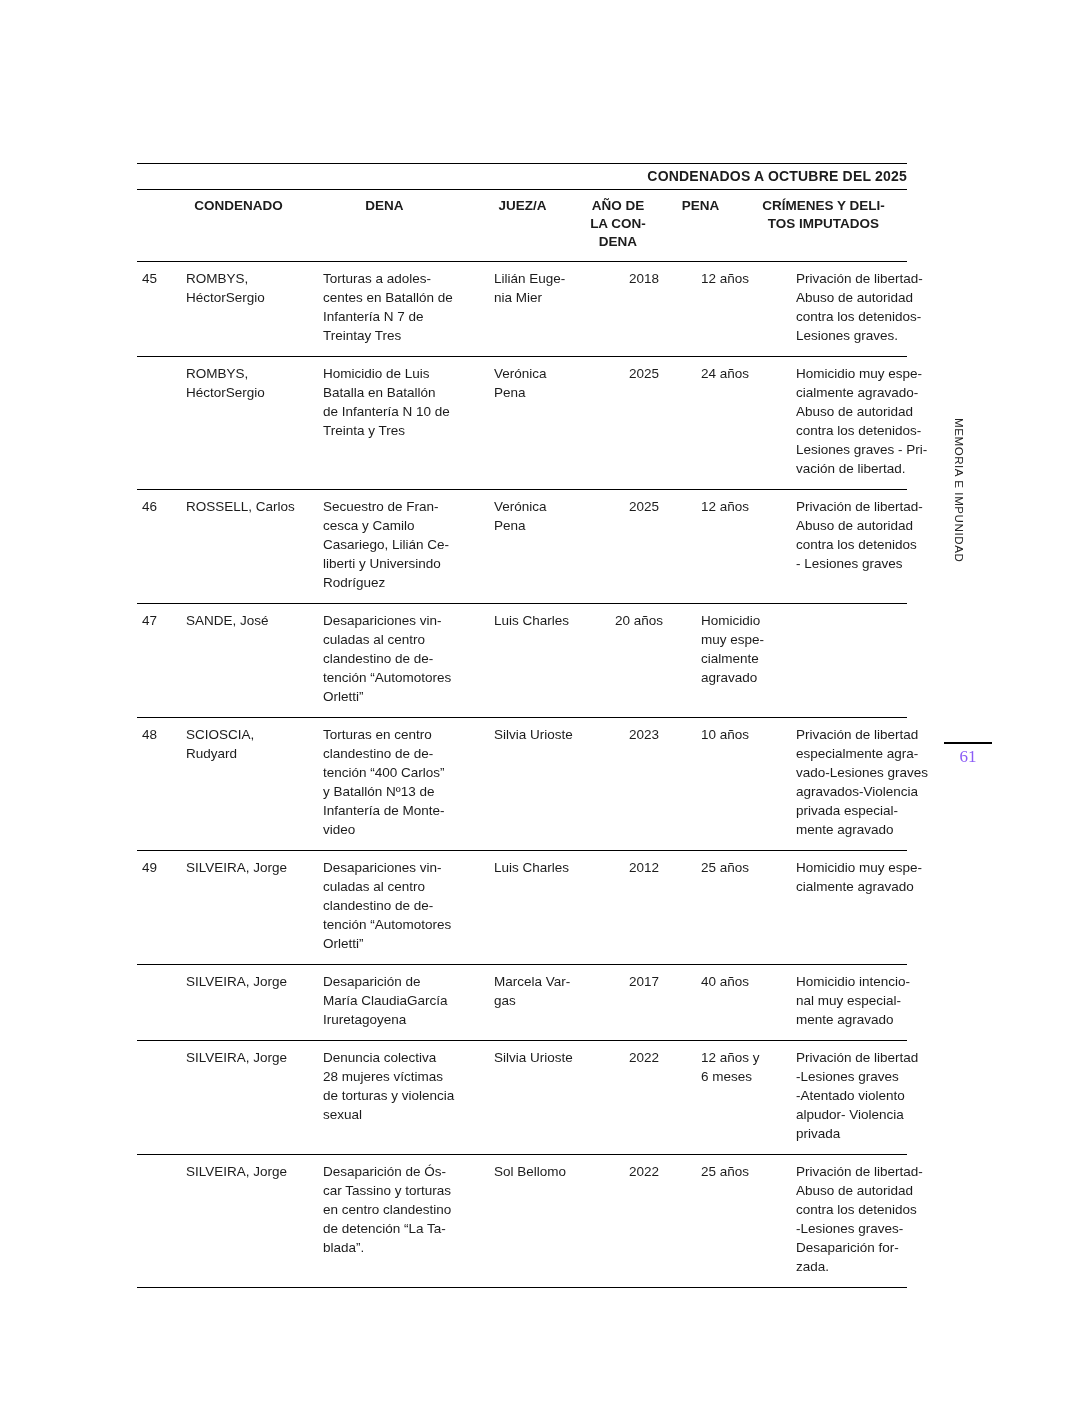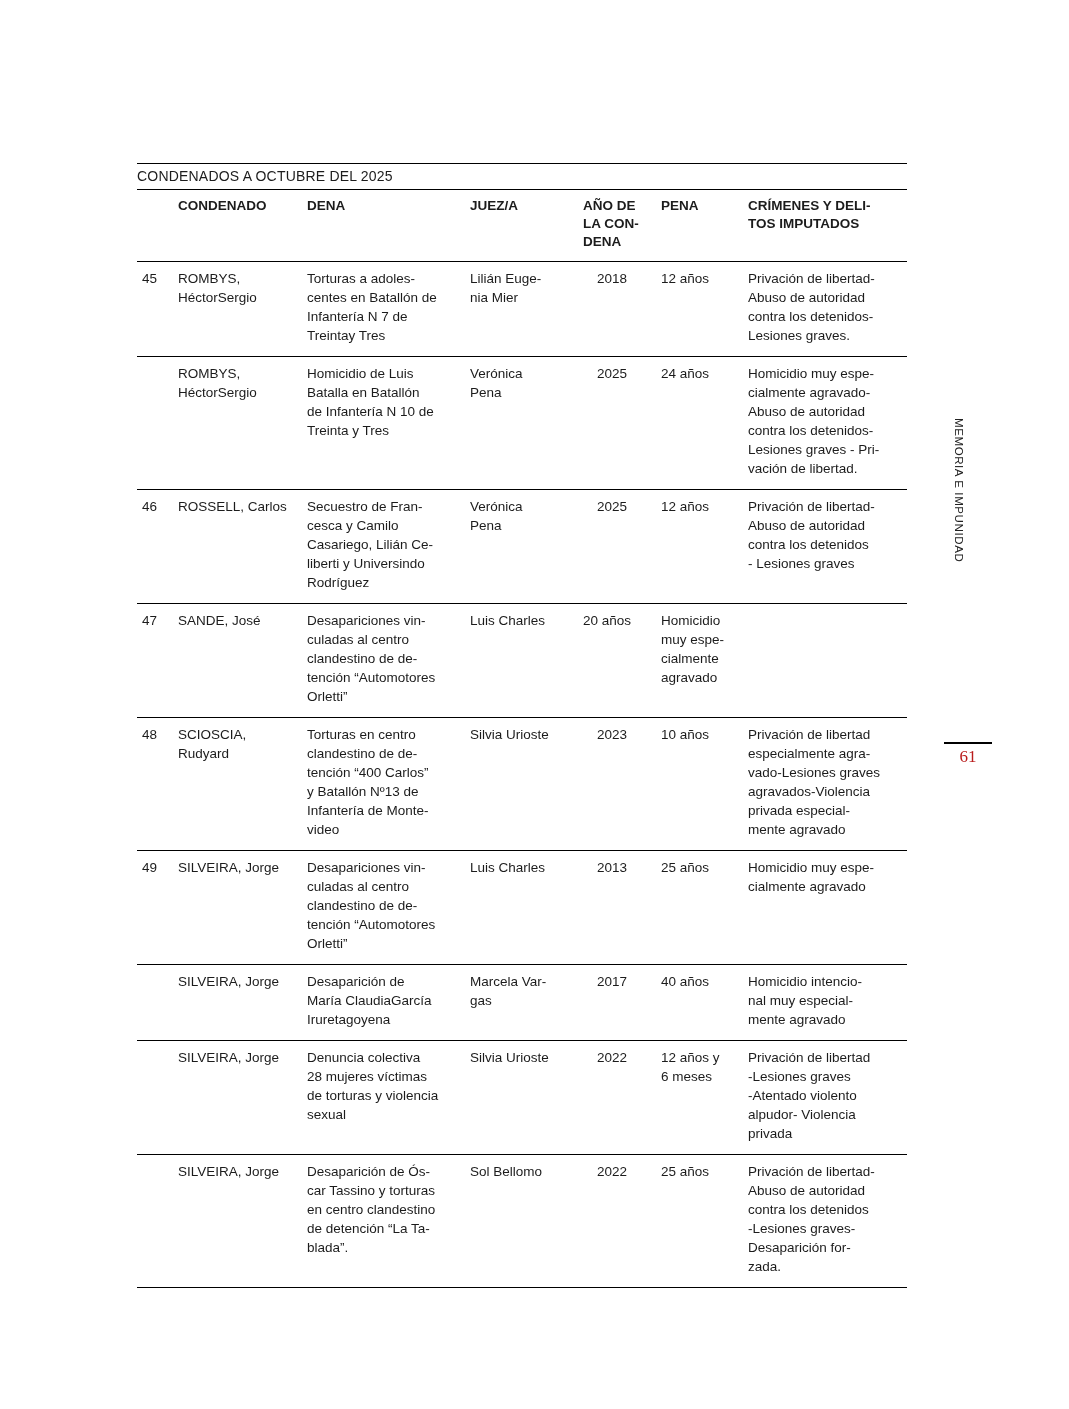--- a/index.html
+++ b/index.html
@@ -12,42 +12,44 @@
     overflow:hidden;
   }
   .doc-table{
     position:absolute;
     left:137px;top:163px;
     width:770px;
   }
   .title-bar{
     border-top:1.5px solid #000;
     border-bottom:1.5px solid #000;
-    text-align:left;
-    font-weight:normal;
+    text-align:right;
+    font-weight:bold;
     font-size:14px;
     padding:4px 0 5px 0;
     letter-spacing:0.2px;
   }
   .grid-row{
     display:grid;
     grid-template-columns:41px 129px 163px 113px 78px 87px 159px;
   }
   .header-row{
     border-bottom:1.5px solid #000;
   }
   .header-row .c{
     font-weight:bold;
     font-size:13.5px;
     line-height:18px;
     padding:7px 8px 10px 0;
     white-space:pre-line;
+    text-align:center;
   }
   .trow{
     border-bottom:1.5px solid #000;
+    gap:8px;
   }
   .c{
     font-size:13.5px;
     line-height:19px;
     padding:7px 8px 11px 0;
     white-space:pre-line;
     overflow:hidden;
   }
   .c.num{padding-left:5px;}
   .c.anio{padding-left:14px;}
@@ -62,21 +64,21 @@
   }
   .page-num{
     position:absolute;
     left:944px;top:742px;
     width:48px;
     border-top:2px solid #000;
     padding-top:3px;
     text-align:center;
     font-family:"Liberation Serif", serif;
     font-size:17px;
-    color:#b91c1c;
+    color:#8b5cf6;
   }
 </style>
 </head>
 <body>
 
 <div class="doc-table">
   <div class="title-bar">CONDENADOS A OCTUBRE DEL 2025</div>
 
   <div class="grid-row header-row">
     <div class="c num"></div>
@@ -185,21 +187,21 @@
 
   <div class="grid-row trow">
     <div class="c num">49</div>
     <div class="c">SILVEIRA, Jorge</div>
     <div class="c">Desapariciones vin-
 culadas al centro
 clandestino de  de-
 tención “Automotores
 Orletti”</div>
     <div class="c">Luis Charles</div>
-    <div class="c anio">2013</div>
+    <div class="c anio">2012</div>
     <div class="c">25 años</div>
     <div class="c">Homicidio muy espe-
 cialmente agravado</div>
   </div>
 
   <div class="grid-row trow">
     <div class="c num"></div>
     <div class="c">SILVEIRA, Jorge</div>
     <div class="c">Desaparición de
 María ClaudiaGarcía

